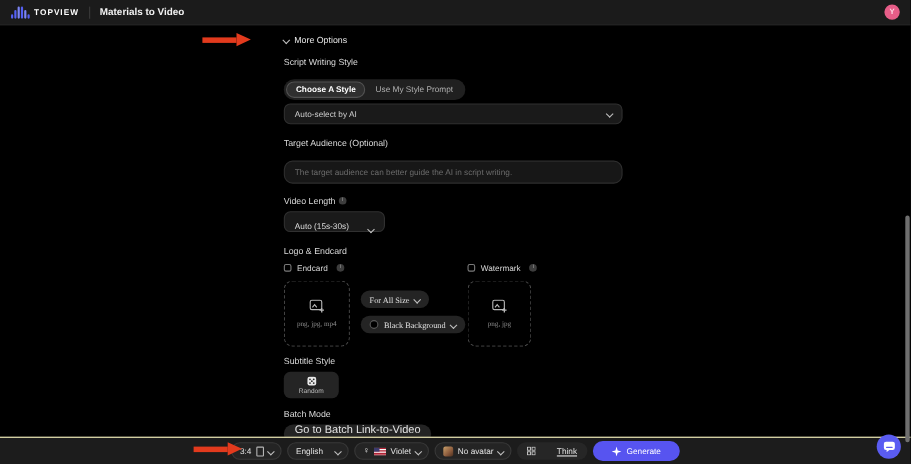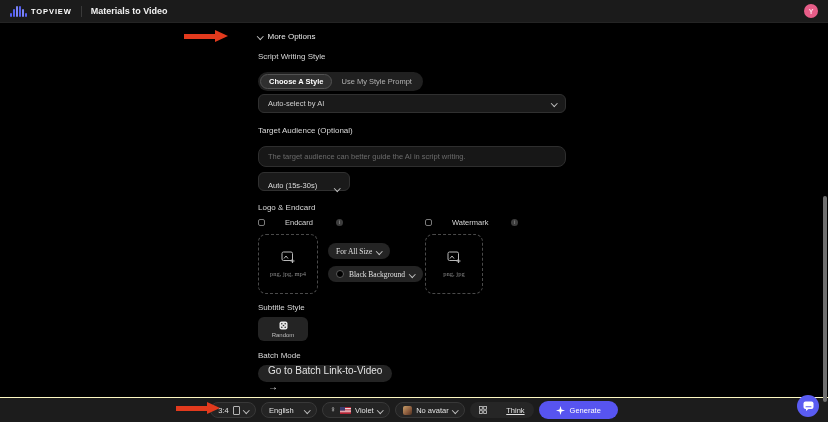--- a/index.html
+++ b/index.html
@@ -29,21 +29,21 @@
   .tab.active{background:#2f2f2f;border:1px solid #515151;color:#fff;font-weight:bold;padding:2px 8px;}
   .select{margin-top:3px;box-sizing:border-box;width:100%;height:19px;background:#1a1a1a;border:1px solid #303030;
           border-radius:6px;display:flex;align-items:center;justify-content:space-between;padding:0 9px;
           font-size:7.5px;color:#cfcfcf;cursor:pointer;}
   .ta-input{margin-top:11px;display:block;width:100%;box-sizing:border-box;height:21px;background:#171717;
             border:1px solid #2e2e2e;border-radius:8px;padding:0 9px;font-size:7.5px;color:#ddd;outline:none;}
   .ta-input::placeholder{color:#6b6b6b;}
   .pill-select{margin-top:5px;display:inline-flex;align-items:flex-end;gap:18px;height:17px;padding:0 9px;
                border:1px solid #303030;background:#1a1a1a;border-radius:6px;font-size:7.5px;color:#dcdcdc;cursor:pointer;}
   .cb-row{position:relative;margin-top:6px;height:9px;font-size:7.5px;color:#d6d6d6;}
-  .cb-item{position:absolute;top:0;display:flex;align-items:center;gap:20px;cursor:pointer;}
+  .cb-item{position:absolute;top:0;display:flex;align-items:center;gap:5px;cursor:pointer;}
   .cb{width:7px;height:7px;border:1px solid #7a7a7a;border-radius:2px;background:transparent;box-sizing:border-box;}
   .upload-row{position:relative;margin-top:7px;height:60px;font-family:Liberation Serif, serif;}
   .upbox{position:absolute;top:0;left:0;width:60px;height:60px;border:1px dashed #4a4a4a;border-radius:8px;
          box-sizing:border-box;display:flex;flex-direction:column;align-items:center;justify-content:center;gap:6px;cursor:pointer;}
   .upbox.right{left:167px;width:58px;}
   .hint{font-size:6.5px;color:#8a8a8a;}
   .midcol{position:absolute;left:70px;top:9px;display:flex;flex-direction:column;gap:7px;}
   .mini-pill{display:inline-flex;align-items:center;gap:5px;background:#242424;border-radius:10px;height:16px;
              padding:0 8px;font-size:7.5px;color:#e0e0e0;width:max-content;cursor:pointer;}
   .swatch{width:8px;height:8px;border-radius:50%;background:#000;border:1px solid #5a5a5a;box-sizing:border-box;}
@@ -108,20 +108,24 @@
     </div>
 
     <div class="select">
       <span>Auto-select by AI</span>
       <span class="chev"></span>
     </div>
 
     <div class="sec-label" style="margin-top:13px">Target Audience (Optional)</div>
     <input class="ta-input" placeholder="The target audience can better guide the AI in script writing." style="">
 
+    <div class="sec-label mt-lg">
+      <span>Video Length</span>
+      <span class="info">i</span>
+    </div>
     <div>
       <div class="pill-select">
         <span>Auto (15s-30s)</span>
         <span class="chev"></span>
       </div>
     </div>
 
     <div class="sec-label mt-lg">Logo &amp; Endcard</div>
 
     <div class="cb-row">

